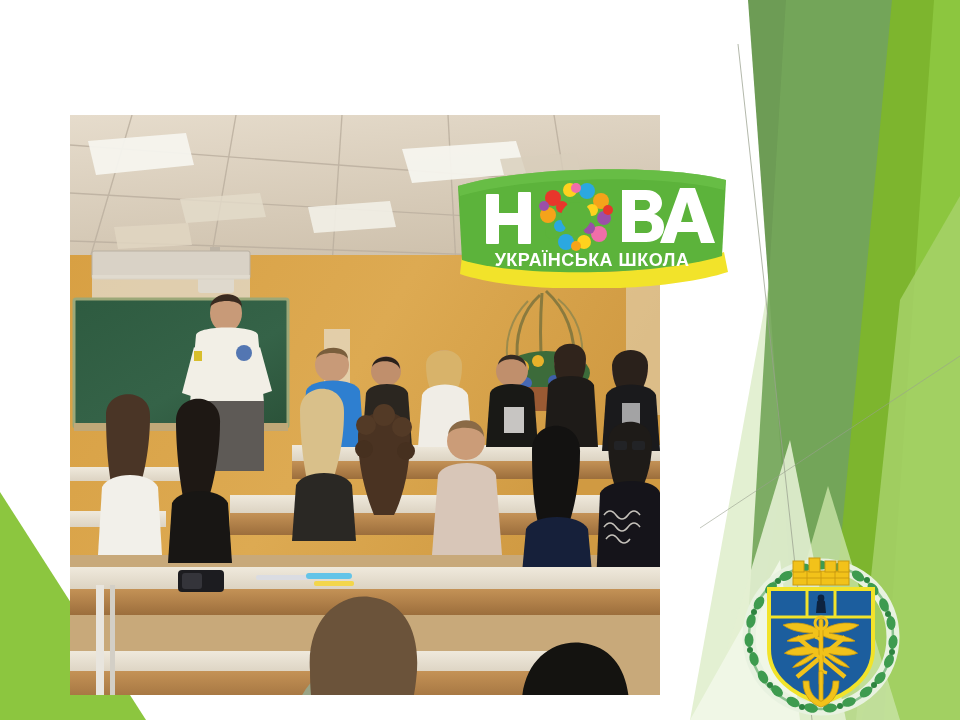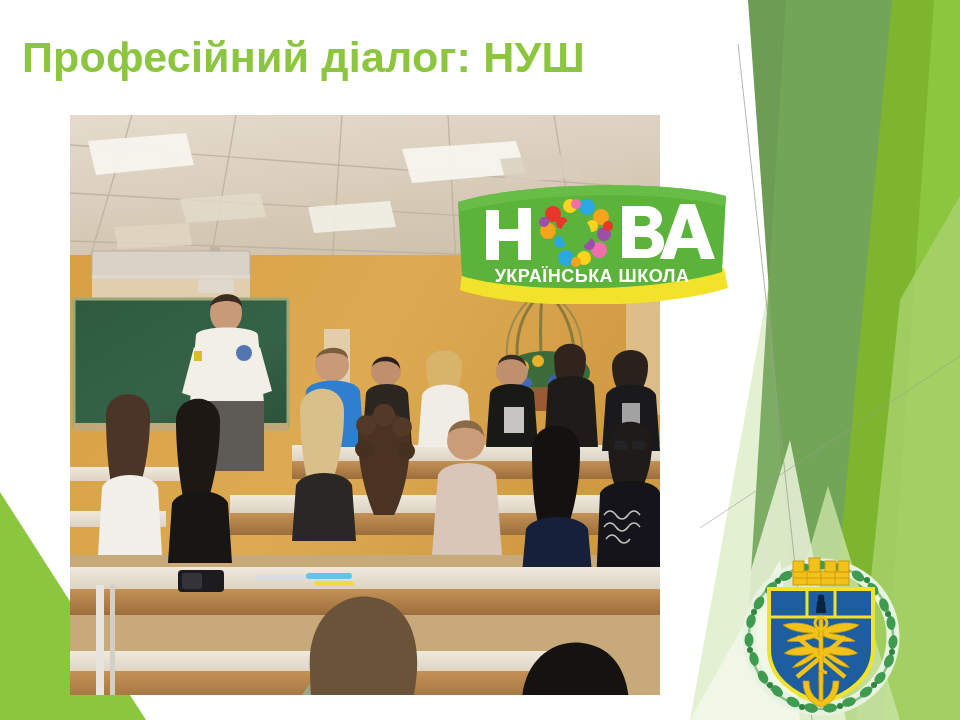--- a/index.html
+++ b/index.html
@@ -51,21 +51,21 @@
     height: 580px;
     overflow: hidden;
     background: #c8a97a;
   }
   #photo-svg { display: block; }
 
   
   #nush-logo {
     position: absolute;
     left: 452px;
-    top: 176px;
+    top: 160px;
     width: 280px;
     height: 128px;
   }
   #nush-svg { display: block; }
 
   
   #coat-of-arms {
     position: absolute;
     left: 733px;
     top: 545px;
@@ -92,21 +92,20 @@
     <polygon points="934,0 960,0 960,720 884,720" fill="#8CC63F"></polygon>
     <polygon points="900,300 960,196 960,720 856,720" fill="#A6D169" opacity="0.85"></polygon>
     <polygon points="760,720 828,486 900,720" fill="#C9E3A6" opacity="0.8"></polygon>
     <polygon points="706,720 790,440 846,720" fill="#E3F0D2" opacity="0.9"></polygon>
     <polygon points="690,720 780,560 800,720" fill="#F0F7E6"></polygon>
 
     <line x1="738" y1="44" x2="812" y2="720" stroke="#9AA08F" stroke-width="1" fill="none" opacity="0.75"></line>
     <line x1="700" y1="528" x2="960" y2="356" stroke="#9AA08F" stroke-width="1" fill="none" opacity="0.6"></line>
   </svg>
 
-  <div id="title">Професійний діалог: НУШ</div>
 
   <div id="photo-frame" title="Students seated at tiered wooden desks in a classroom listening to a presenter standing at a green chalkboard">
     <svg id="photo-svg" width="590" height="580" viewBox="0 0 590 580" xmlns="http://www.w3.org/2000/svg">
       <defs>
         <linearGradient id="ceilGrad" x1="0" y1="0" x2="0.4" y2="1">
           <stop offset="0%" stop-color="#E6DCCC"></stop>
           <stop offset="100%" stop-color="#CFC2AE"></stop>
         </linearGradient>
         <linearGradient id="wallGrad" x1="0" y1="0" x2="1" y2="0.3">
           <stop offset="0%" stop-color="#D8A043"></stop>

